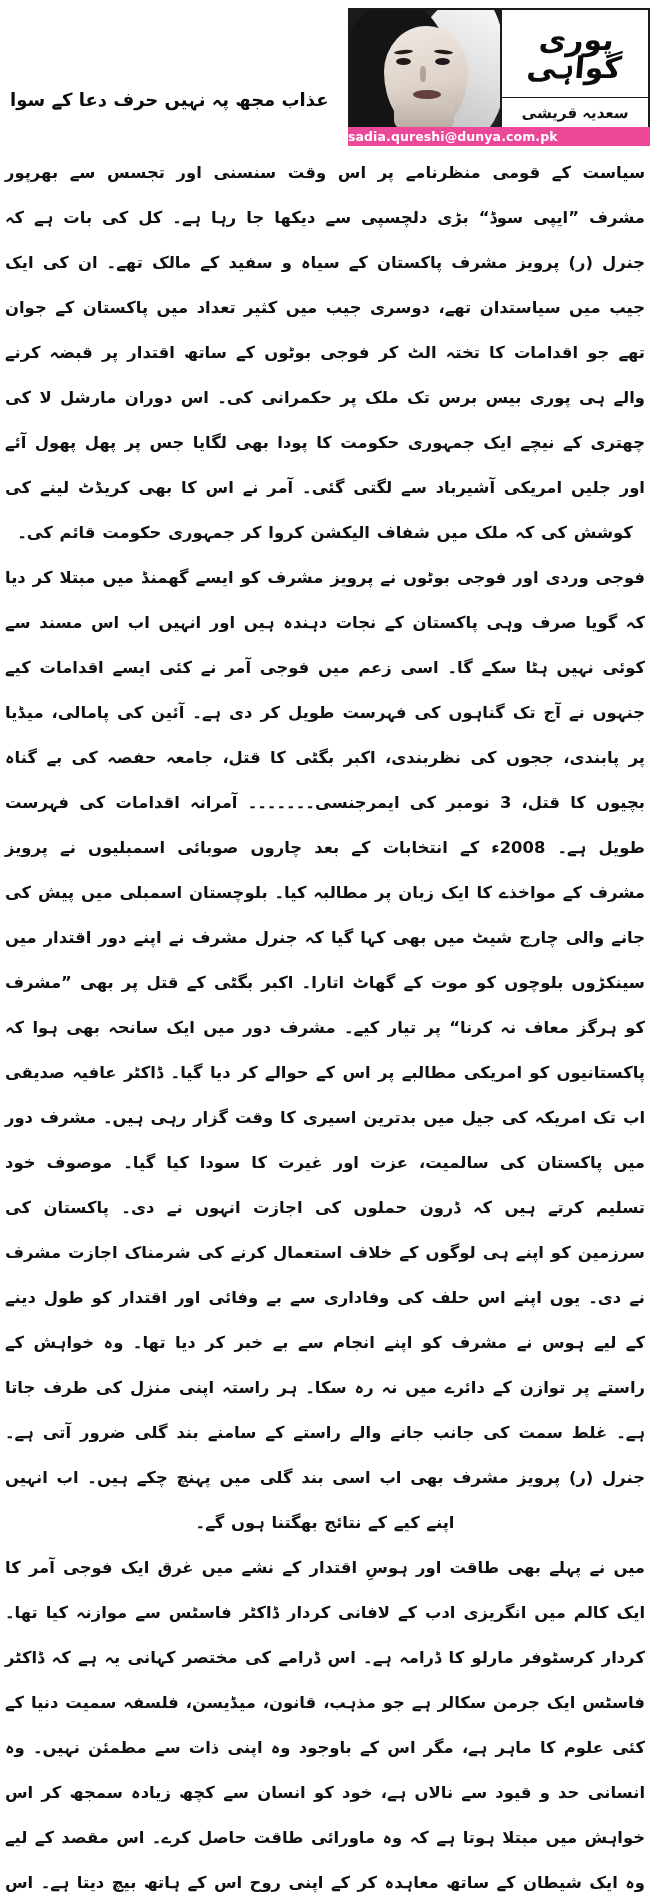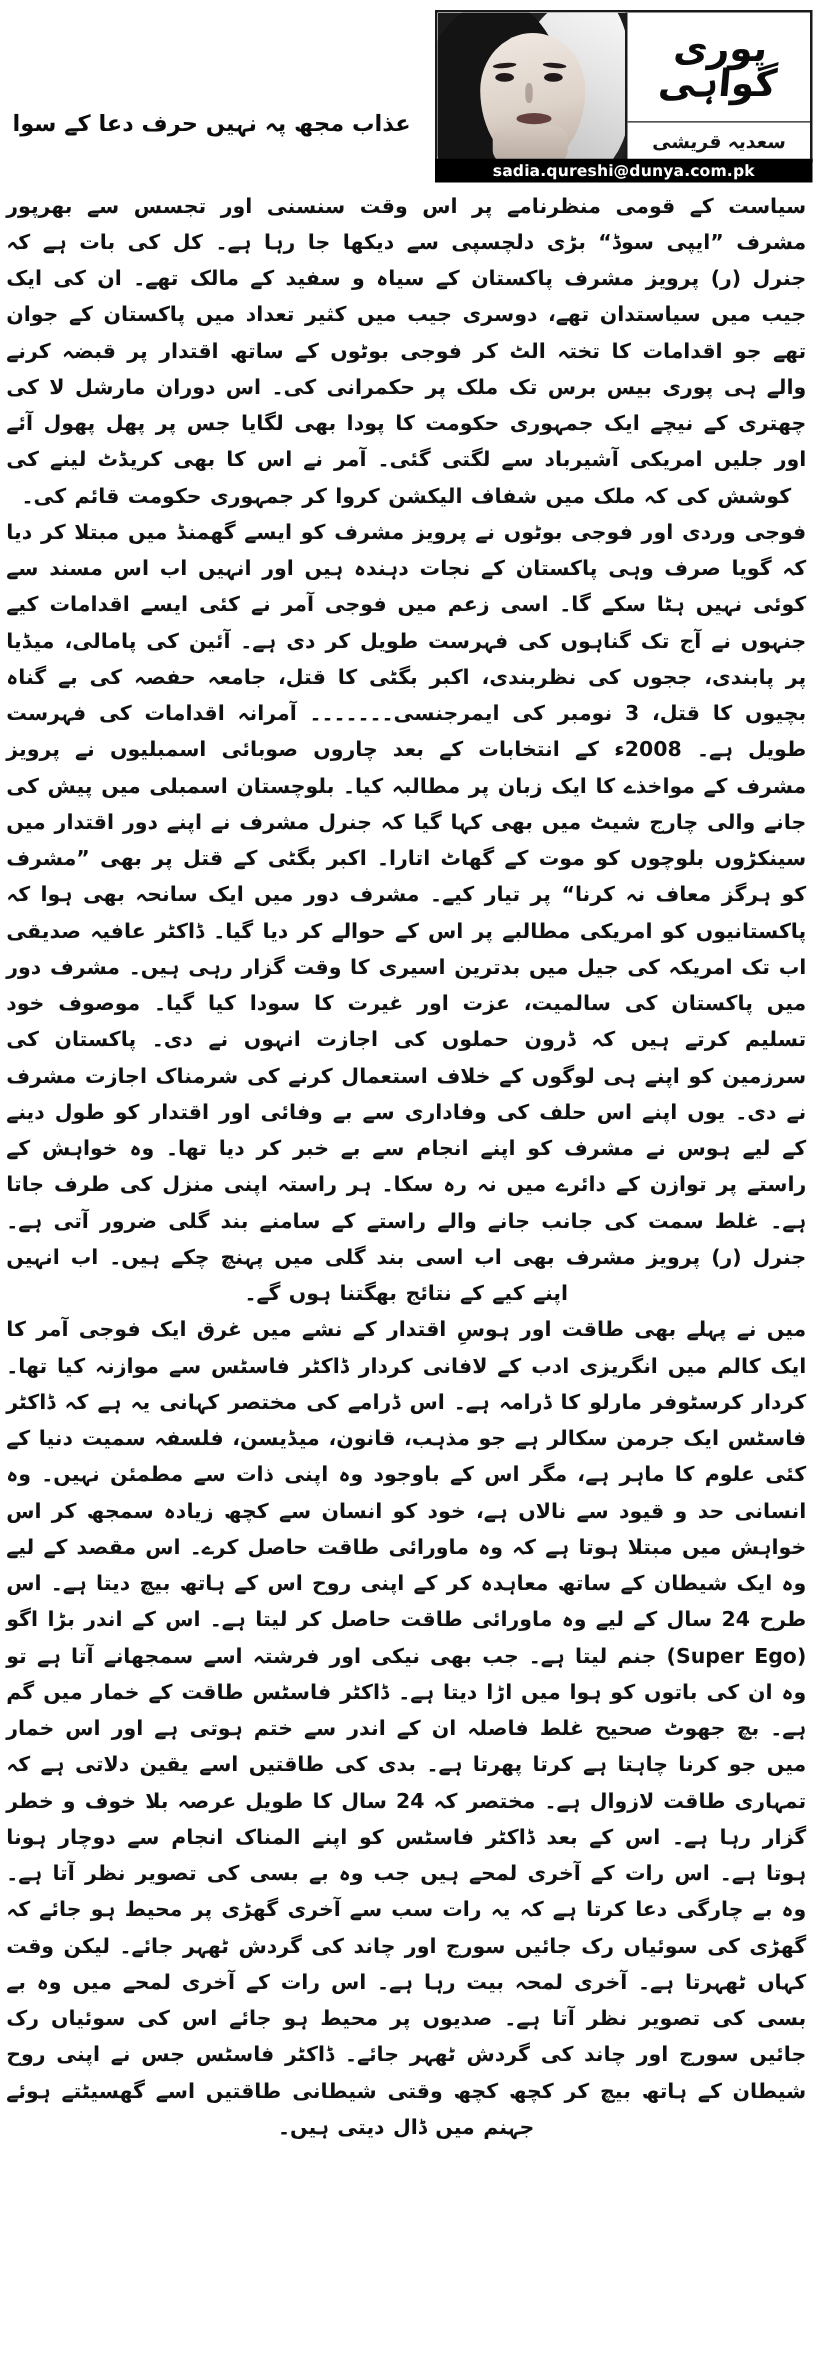--- a/index.html
+++ b/index.html
@@ -170,25 +170,25 @@
     white-space: nowrap;
   }
 
   
   .email-bar {
     position: absolute;
     top: 127px;
     right: 0px;
     width: 302px;
     height: 19px;
-    background: #000000;
+    background: #ec4899;
     color: #ffffff;
     display: flex;
     align-items: center;
-    justify-content: center;
+    justify-content: flex-end;
     box-sizing: border-box;
   }
   .email-bar .email-text {
     font-family: "DejaVu Sans", "Liberation Sans", sans-serif;
     font-size: 12.5px;
     font-weight: 700;
     letter-spacing: 0.1px;
     direction: ltr;
   }
 
@@ -198,21 +198,21 @@
     top: 150px;
     right: 5px;
     left: 5px;
     direction: rtl;
   }
   .para {
     margin: 0 0 0 0;
     text-align: justify;
     text-align-last: center;
     font-size: 16.4px;
-    line-height: 29px;
+    line-height: 45px;
     font-weight: 600;
     color: #111111;
     word-spacing: 1px;
   }
 </style>
 </head>
 <body>
 
 <div class="masthead">
 

